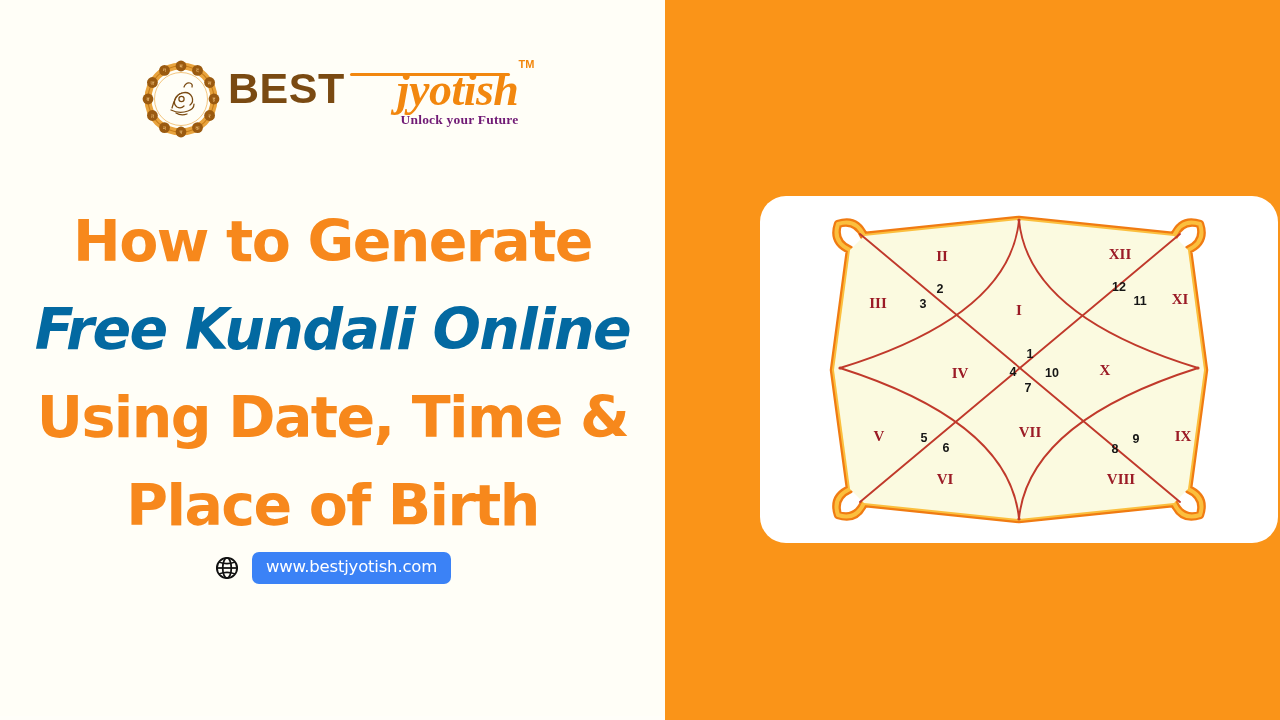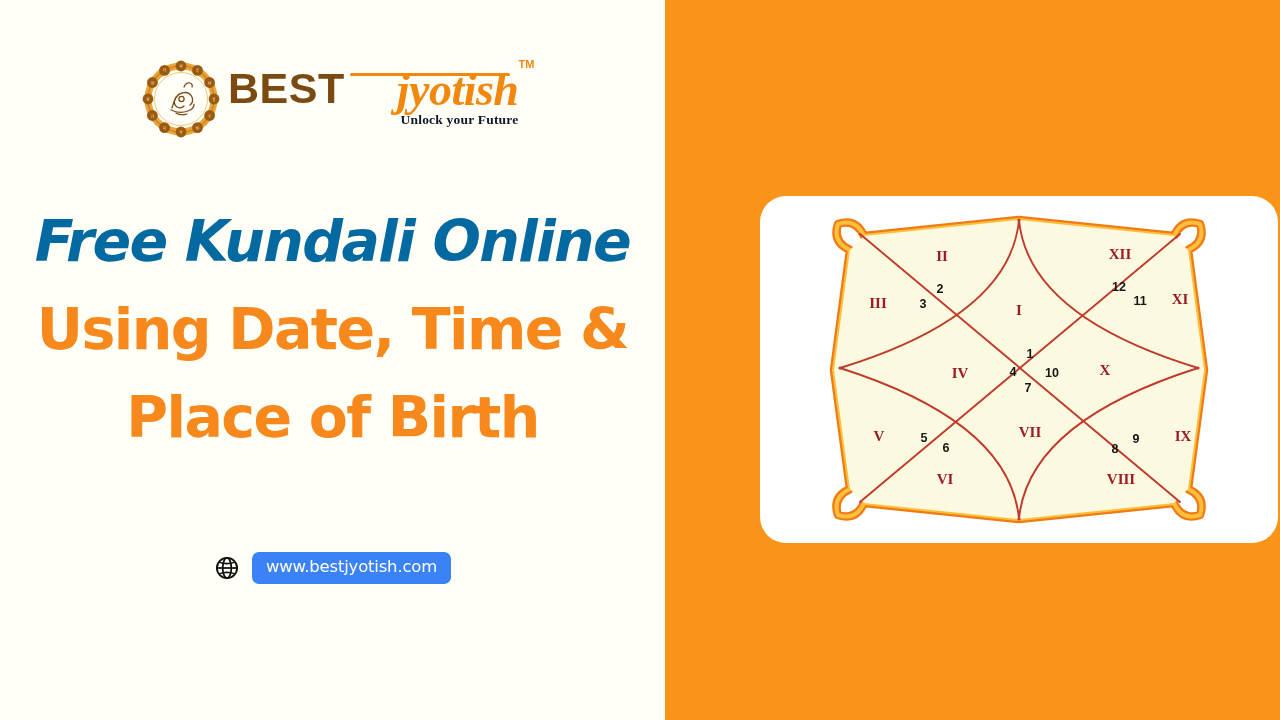--- a/index.html
+++ b/index.html
@@ -93,21 +93,21 @@
     top: -9px;
     font-size: 11px;
     font-weight: bold;
     color: #F2870E;
     font-family: "Liberation Sans", sans-serif;
   }
   .wm-tagline {
     font-family: "Liberation Serif", serif;
     font-weight: bold;
     font-size: 13.5px;
-    color: #0f172a;
+    color: #701a75;
     text-align: right;
     margin-top: 1px;
     letter-spacing: 0.2px;
   }
 
   
   .headline {
     position: absolute;
     left: 0;
     right: 0;
@@ -243,20 +243,21 @@
             <span class="wm-shirorekha"></span>
             <span class="wm-jyotish">jyotish</span>
             <span class="wm-tm">TM</span>
           </span>
         </div>
         <div class="wm-tagline">Unlock your Future</div>
       </div>
     </div>
 
     <h1 class="headline">
+      <span class="line orange">How to Generate</span>
       <span class="line black">Free Kundali Online</span>
       <span class="line orange">Using Date, Time &amp;</span>
       <span class="line orange">Place of Birth</span>
     </h1>
 
     <div class="url-row">
       <span class="globe-icon">
         <svg viewBox="0 0 26 26" width="26" height="26" aria-hidden="true">
           <circle cx="13" cy="13" r="10.1" fill="none" stroke="#111" stroke-width="1.9"></circle>
           <ellipse cx="13" cy="13" rx="4.3" ry="10.1" fill="none" stroke="#111" stroke-width="1.75"></ellipse>

